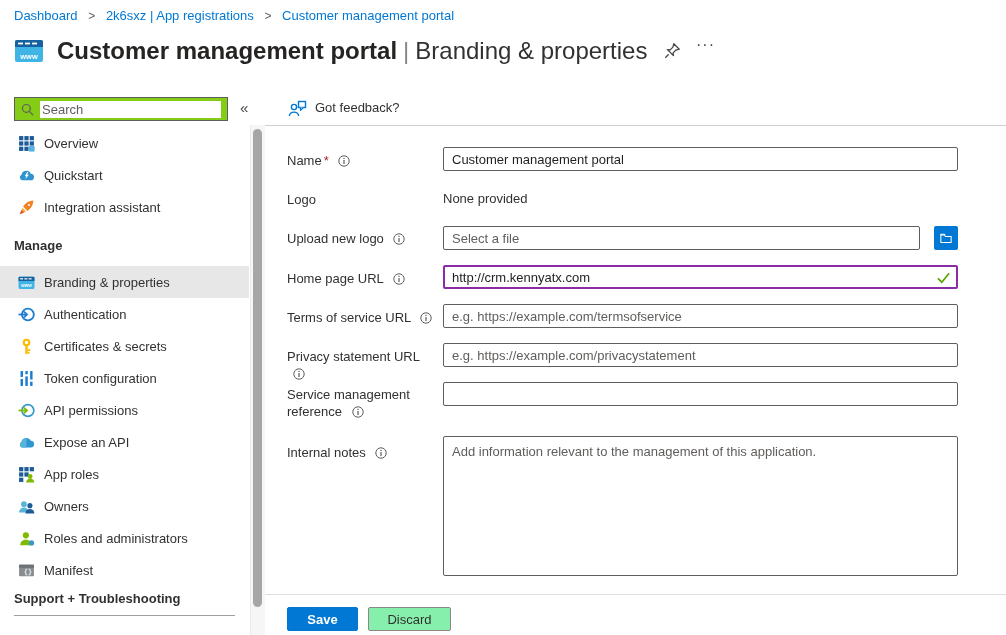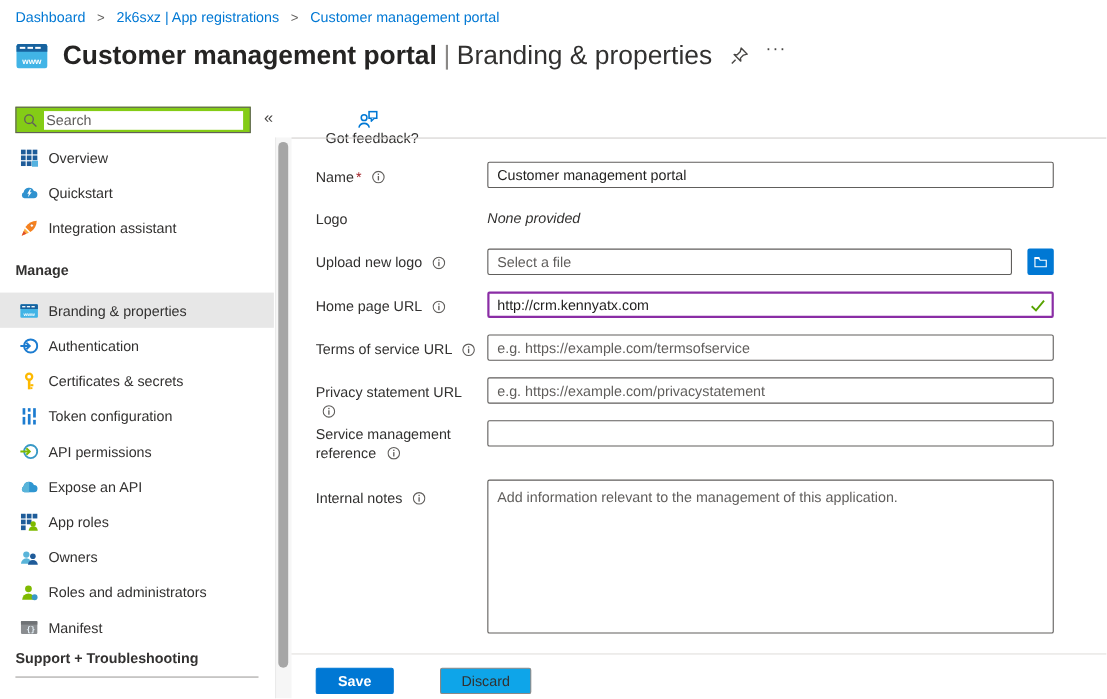--- a/index.html
+++ b/index.html
@@ -45,21 +45,21 @@
   .nav-item{height:32px;display:flex;align-items:center;padding-left:18px;cursor:pointer;}
   .nav-item.selected{background:#e7e7e7;}
   .nav-item .ic{width:17px;height:17px;margin-right:9px;flex:0 0 17px;}
   .nav-item .lbl{font-size:13px;color:#323130;white-space:nowrap;}
   .nav-header{font-weight:700;font-size:13px;color:#323130;padding-left:14px;height:24px;display:flex;align-items:center;}
   .nav-header.manage{margin-top:10px;margin-bottom:9px;}
   .nav-header.support{}
   .sidebar-divider{border-top:1px solid #a19f9d;margin:5px 14px 0 14px;}
 
   
-  .feedback{position:absolute;top:100px;left:288px;display:flex;align-items:center;cursor:pointer;flex-direction:column;}
+  .feedback{position:absolute;top:100px;left:288px;display:flex;cursor:pointer;}
   .feedback .lbl{margin-left:8px;font-size:13px;color:#323130;}
   .content-divider{position:absolute;top:125px;left:265px;right:0;border-top:1px solid #d2d0ce;}
   .bottom-divider{position:absolute;top:594px;left:265px;right:0;border-top:1px solid #e1dfdd;}
 
   .field-label{position:absolute;left:287px;width:152px;font-size:13px;line-height:17px;color:#323130;}
   .field-label .req{color:#a4262c;margin-left:2px;}
   .field-label .info{display:inline-block;vertical-align:-2px;margin-left:6px;}
 
   .txt-input{
     position:absolute;left:443px;width:515px;height:24px;box-sizing:border-box;
@@ -82,22 +82,22 @@
   }
   .notes-area::placeholder{color:#605e5c;}
 
   .save-btn{
     position:absolute;left:287px;top:607px;width:71px;height:24px;
     background:#0078d4;color:#fff;border:1px solid #0078d4;border-radius:2px;
     font-size:13px;font-weight:600;font-family:inherit;cursor:pointer;
   }
   .discard-btn{
     position:absolute;left:368px;top:607px;width:83px;height:24px;
-    background:#0ea5e9;color:#323130;border:1px solid #8a8886;border-radius:2px;
-    font-size:13px;font-family:inherit;cursor:pointer;margin-left:32px;
+    background:#86efac;color:#323130;border:1px solid #8a8886;border-radius:2px;
+    font-size:13px;font-family:inherit;cursor:pointer;
   }
 </style>
 </head>
 <body>
 
 <div class="breadcrumb">
   <a class="crumb">Dashboard</a>
   <span class="crumb-sep">&gt;</span>
   <a class="crumb">2k6sxz | App registrations</a>
   <span class="crumb-sep">&gt;</span>
@@ -316,21 +316,21 @@
     <svg width="12" height="12" viewBox="0 0 12 12">
         <circle cx="6" cy="6" r="5.2" fill="none" stroke="#605e5c" stroke-width="1"></circle>
         <rect x="5.4" y="5" width="1.2" height="4" fill="#605e5c"></rect>
         <rect x="5.4" y="2.8" width="1.2" height="1.2" fill="#605e5c"></rect>
       </svg>
   </span>
 </div>
 <input class="txt-input" style="top: 147px;" value="Customer management portal">
 
 <div class="field-label" style="top:191px;"><span>Logo</span></div>
-<div class="static-value" style="top:191px;font-style:italic;">None provided</div>
+<div class="static-value" style="top:191px;">None provided</div>
 
 <div class="field-label" style="top:230px;">
   <span>Upload new logo</span>
   <span class="info">
     <svg width="12" height="12" viewBox="0 0 12 12">
         <circle cx="6" cy="6" r="5.2" fill="none" stroke="#605e5c" stroke-width="1"></circle>
         <rect x="5.4" y="5" width="1.2" height="4" fill="#605e5c"></rect>
         <rect x="5.4" y="2.8" width="1.2" height="1.2" fill="#605e5c"></rect>
       </svg>
   </span>

